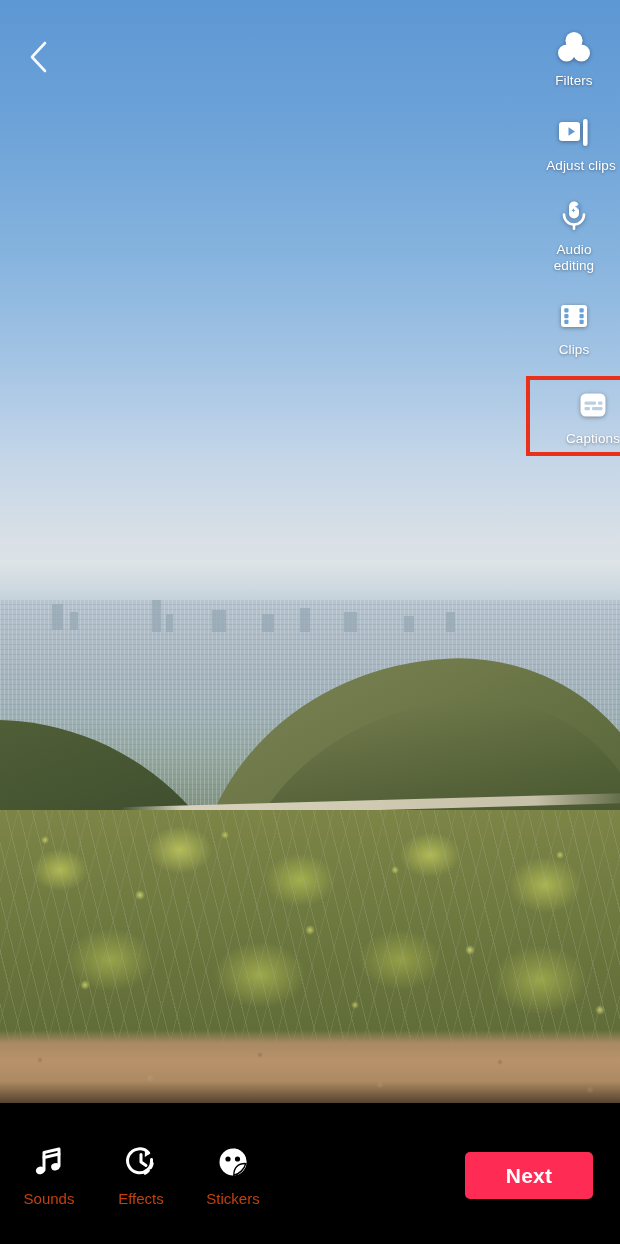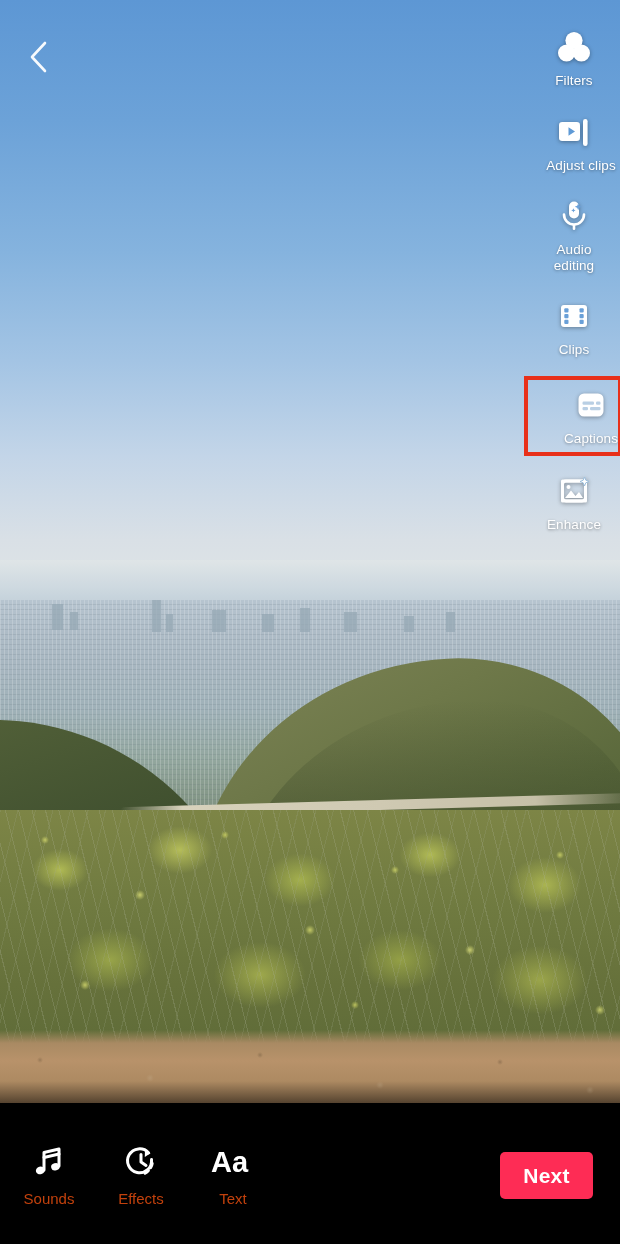--- a/index.html
+++ b/index.html
@@ -165,21 +165,21 @@
     width:42px; height:42px;
     display:flex; align-items:center; justify-content:center;
     cursor:pointer;
   }
 
   
   #sidebar {
     position:absolute;
     right:0; top:26px;
     width:92px;
-    display:flex; flex-direction:column; 
+    display:flex; flex-direction:column; align-items:center;
   }
   .side-item {
     width:92px;
     display:flex; flex-direction:column; align-items:center;
     margin-bottom:22px;
     cursor:pointer;
     position:relative;
   }
   .side-icon {
     width:42px; height:42px;
@@ -234,21 +234,21 @@
   .tool-label {
     margin-top:7px;
     color:#c2410c;
     font-size:15px;
     line-height:17px;
     text-align:center;
   }
   #next-btn {
     position:absolute;
     right:27px; top:49px;
-    width:93px; height:47px;
+    width:128px; height:47px;
     background:#FE2C55;
     border-radius:5px;
     display:flex; align-items:center; justify-content:center;
     cursor:pointer;
     border:none;
   }
   #next-label {
     color:#fff;
     font-size:21px;
     font-weight:bold;
@@ -355,32 +355,20 @@
           <rect x="7.5" y="8.5" width="25" height="23" rx="5.5" fill="#fff"></rect>
           <rect x="11.5" y="16.5" width="11.5" height="3.2" rx="1.2" fill="#b9cfe4"></rect>
           <rect x="25" y="16.5" width="4.5" height="3.2" rx="1.2" fill="#b9cfe4"></rect>
           <rect x="11.5" y="22" width="5.5" height="3.2" rx="1.2" fill="#b9cfe4"></rect>
           <rect x="19" y="22" width="10.5" height="3.2" rx="1.2" fill="#b9cfe4"></rect>
         </svg>
       </div>
       <div class="side-label">Captions</div>
     </div>
 
-    <div class="side-item">
-      <div class="side-icon">
-        <svg width="40" height="40" viewBox="0 0 40 40">
-          <path d="M8.5 10 h23 v20 h-23 z" fill="none" stroke="#fff" stroke-width="3" stroke-linejoin="round" rx="3"></path>
-          <rect x="8.5" y="10" width="23" height="20" rx="3.5" fill="none" stroke="#fff" stroke-width="3"></rect>
-          <path d="M11 27 L17 19.5 L21.5 25 L25 21 L29 27 Z" fill="#fff"></path>
-          <circle cx="14.5" cy="16" r="2" fill="#fff"></circle>
-          <path d="M30.5 6 l1.3 3.2 l3.2 1.3 l-3.2 1.3 l-1.3 3.2 l-1.3 -3.2 l-3.2 -1.3 l3.2 -1.3 Z" fill="#fff" stroke="#9cbfdd" stroke-width="1"></path>
-        </svg>
-      </div>
-      <div class="side-label">Enhance</div>
-    </div>
 
 
   </div>
 
   <div id="bottom-bar">
 
     <div id="tool-row">
 
       <div class="tool-item">
         <div class="tool-icon">
@@ -400,29 +388,35 @@
             <path d="M25.5 8.8 A12 12 0 1 0 28.5 15.5" fill="none" stroke="#fff" stroke-width="3" stroke-linecap="round"></path>
             <path d="M22 4.5 L27.5 9.2 L21.8 13" fill="#fff"></path>
             <path d="M29.2 19.5 a11.6 11.6 0 0 1 -1.6 4.2" fill="none" stroke="#fff" stroke-width="3" stroke-linecap="round"></path>
             <path d="M25.4 26.6 a11.6 11.6 0 0 1 -3.3 2.6" fill="none" stroke="#fff" stroke-width="3" stroke-linecap="round"></path>
             <path d="M18 10.5 V18 L23 21.5" fill="none" stroke="#fff" stroke-width="3" stroke-linecap="round" stroke-linejoin="round"></path>
           </svg>
         </div>
         <div class="tool-label">Effects</div>
       </div>
 
+
       <div class="tool-item">
         <div class="tool-icon">
-          <svg width="44" height="36" viewBox="0 0 44 36">
-            <text x="0" y="28" font-family="'Liberation Sans', sans-serif" font-size="29" font-weight="bold" fill="#fff">Aa</text>
+          <svg width="36" height="36" viewBox="0 0 36 36">
+            <path d="M18 4.5 A13.5 13.5 0 1 1 17.6 31.5 L28.5 20.5 A13.4 13.4 0 0 0 18 4.5 Z" fill="#fff"></path>
+            <circle cx="18" cy="18" r="13.5" fill="#fff"></circle>
+            <path d="M30.5 19.5 L19 31 A13 13 0 0 0 30.5 19.5 Z" fill="#000"></path>
+            <path d="M19.4 30.6 A12 12 0 0 0 30.2 20 Z" fill="#fff" opacity="0.0"></path>
+            <path d="M18.8 31.2 C24 30.4 29.4 25 30.8 19.6 C27 19.4 24 20.4 21.8 22.6 C19.6 24.8 18.8 28 18.8 31.2 Z" fill="#fff" stroke="#000" stroke-width="1.4"></path>
+            <circle cx="13" cy="15" r="2.6" fill="#000"></circle>
+            <circle cx="22.5" cy="15" r="2.6" fill="#000"></circle>
           </svg>
         </div>
-        <div class="tool-label">Text</div>
-      </div>
-
+        <div class="tool-label">Stickers</div>
+      </div>
 
     </div>
 
     <div id="next-btn" style="background: rgb(254, 44, 85);">
       <span id="next-label">Next</span>
     </div>
 
   </div>
 
 </div>

